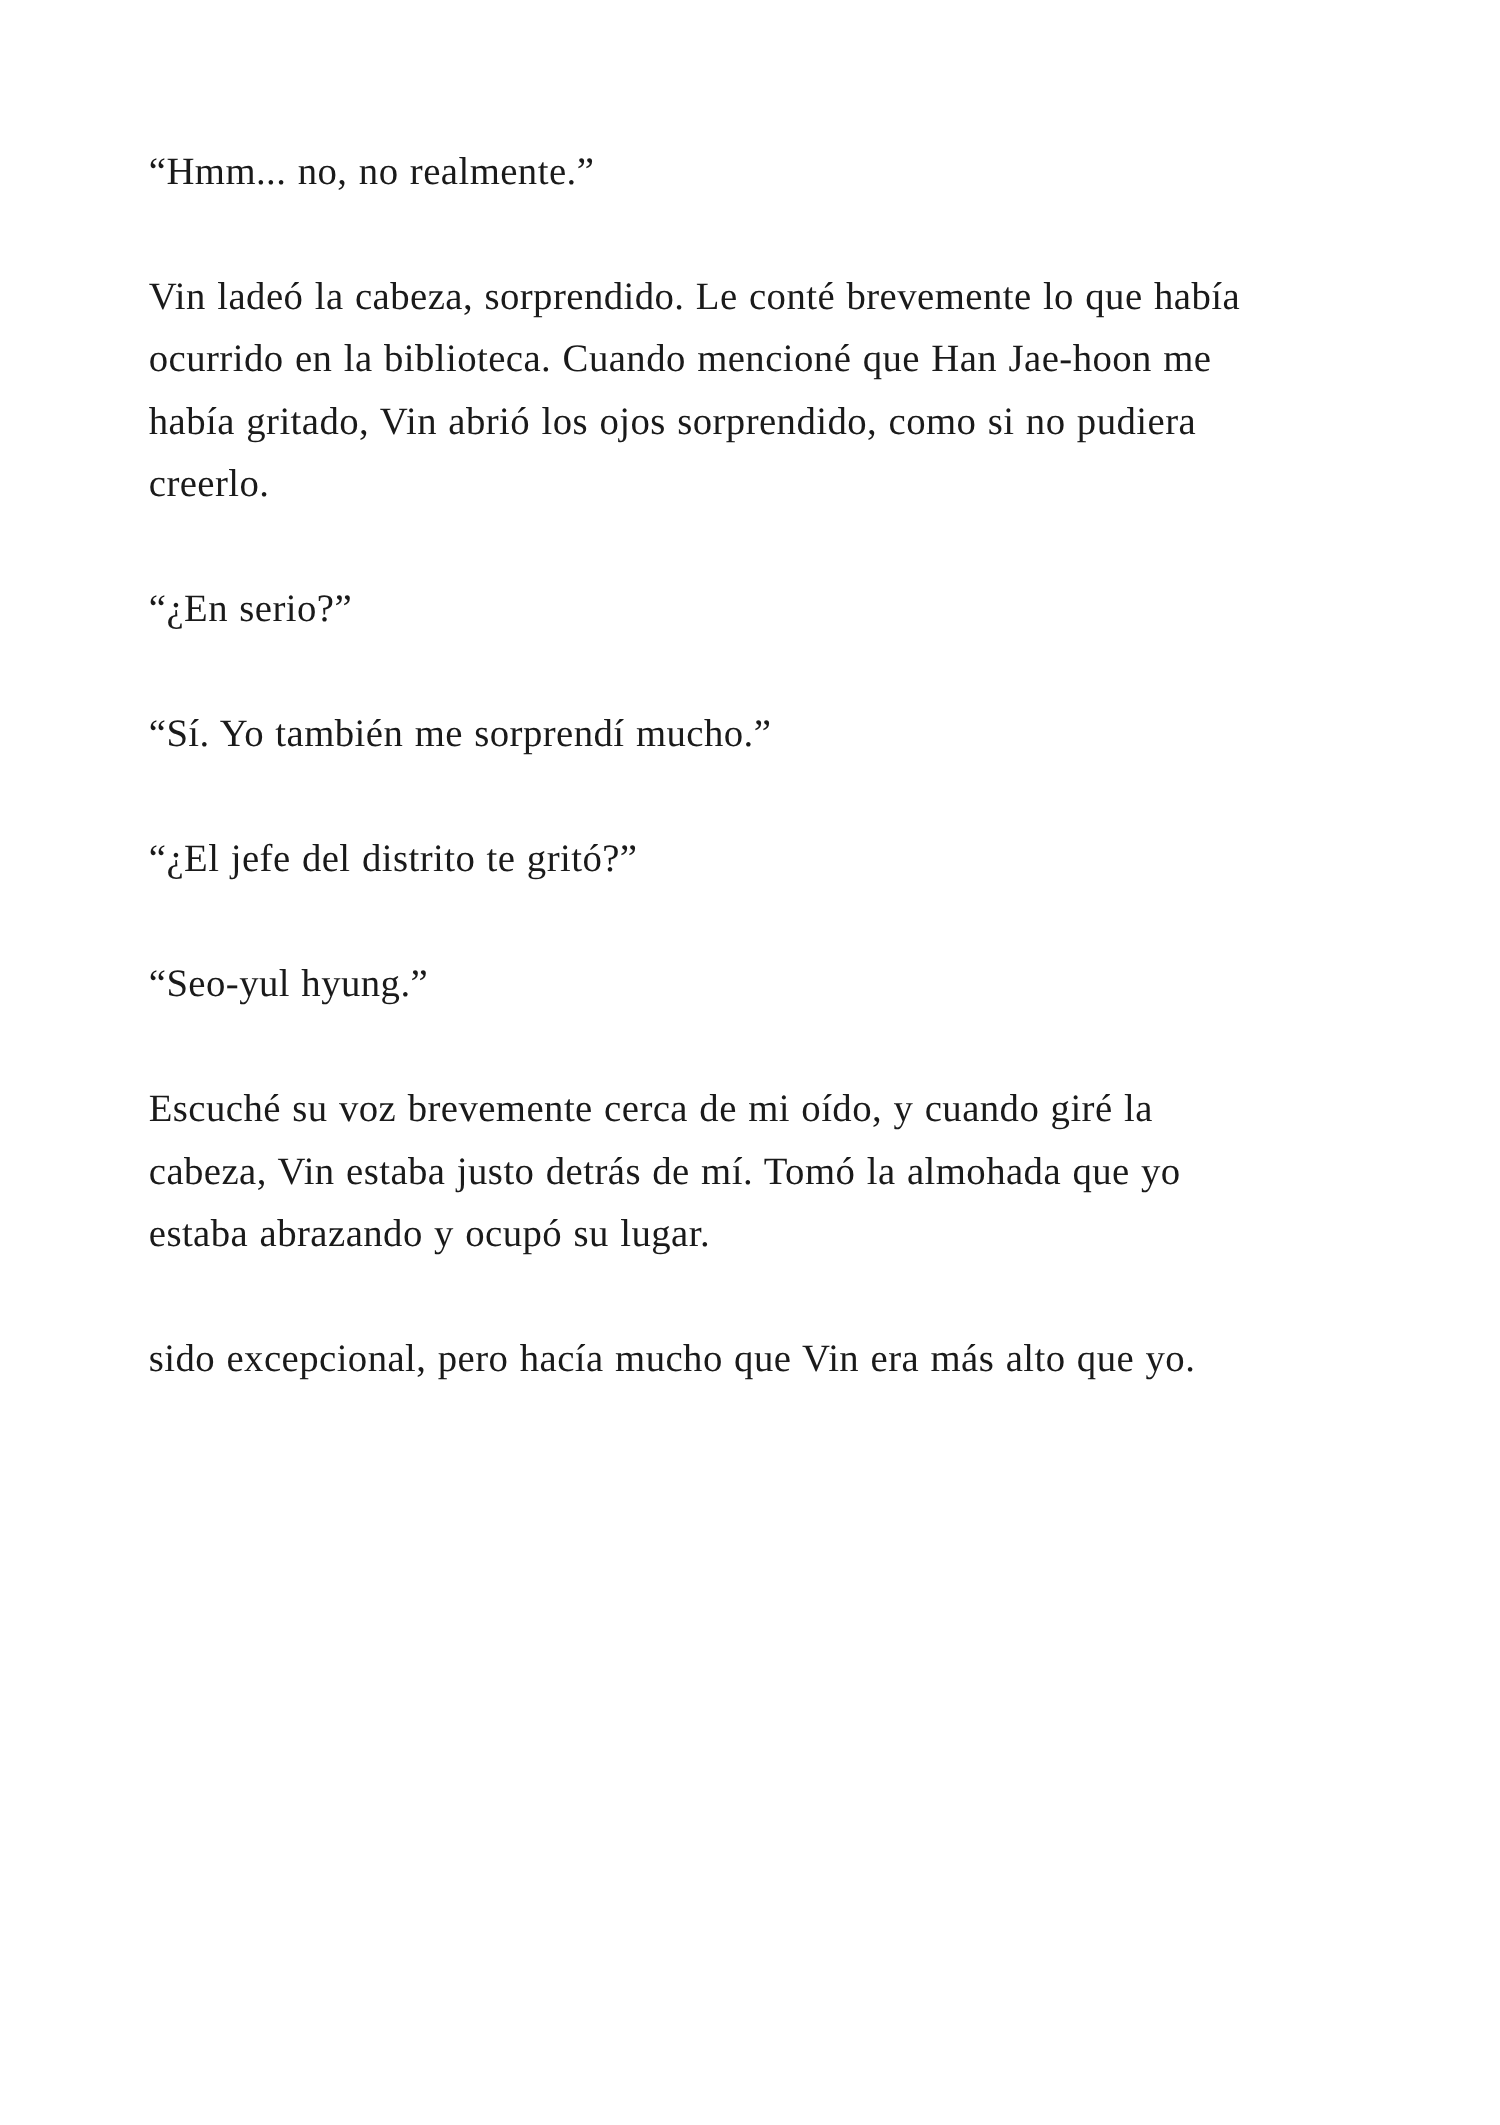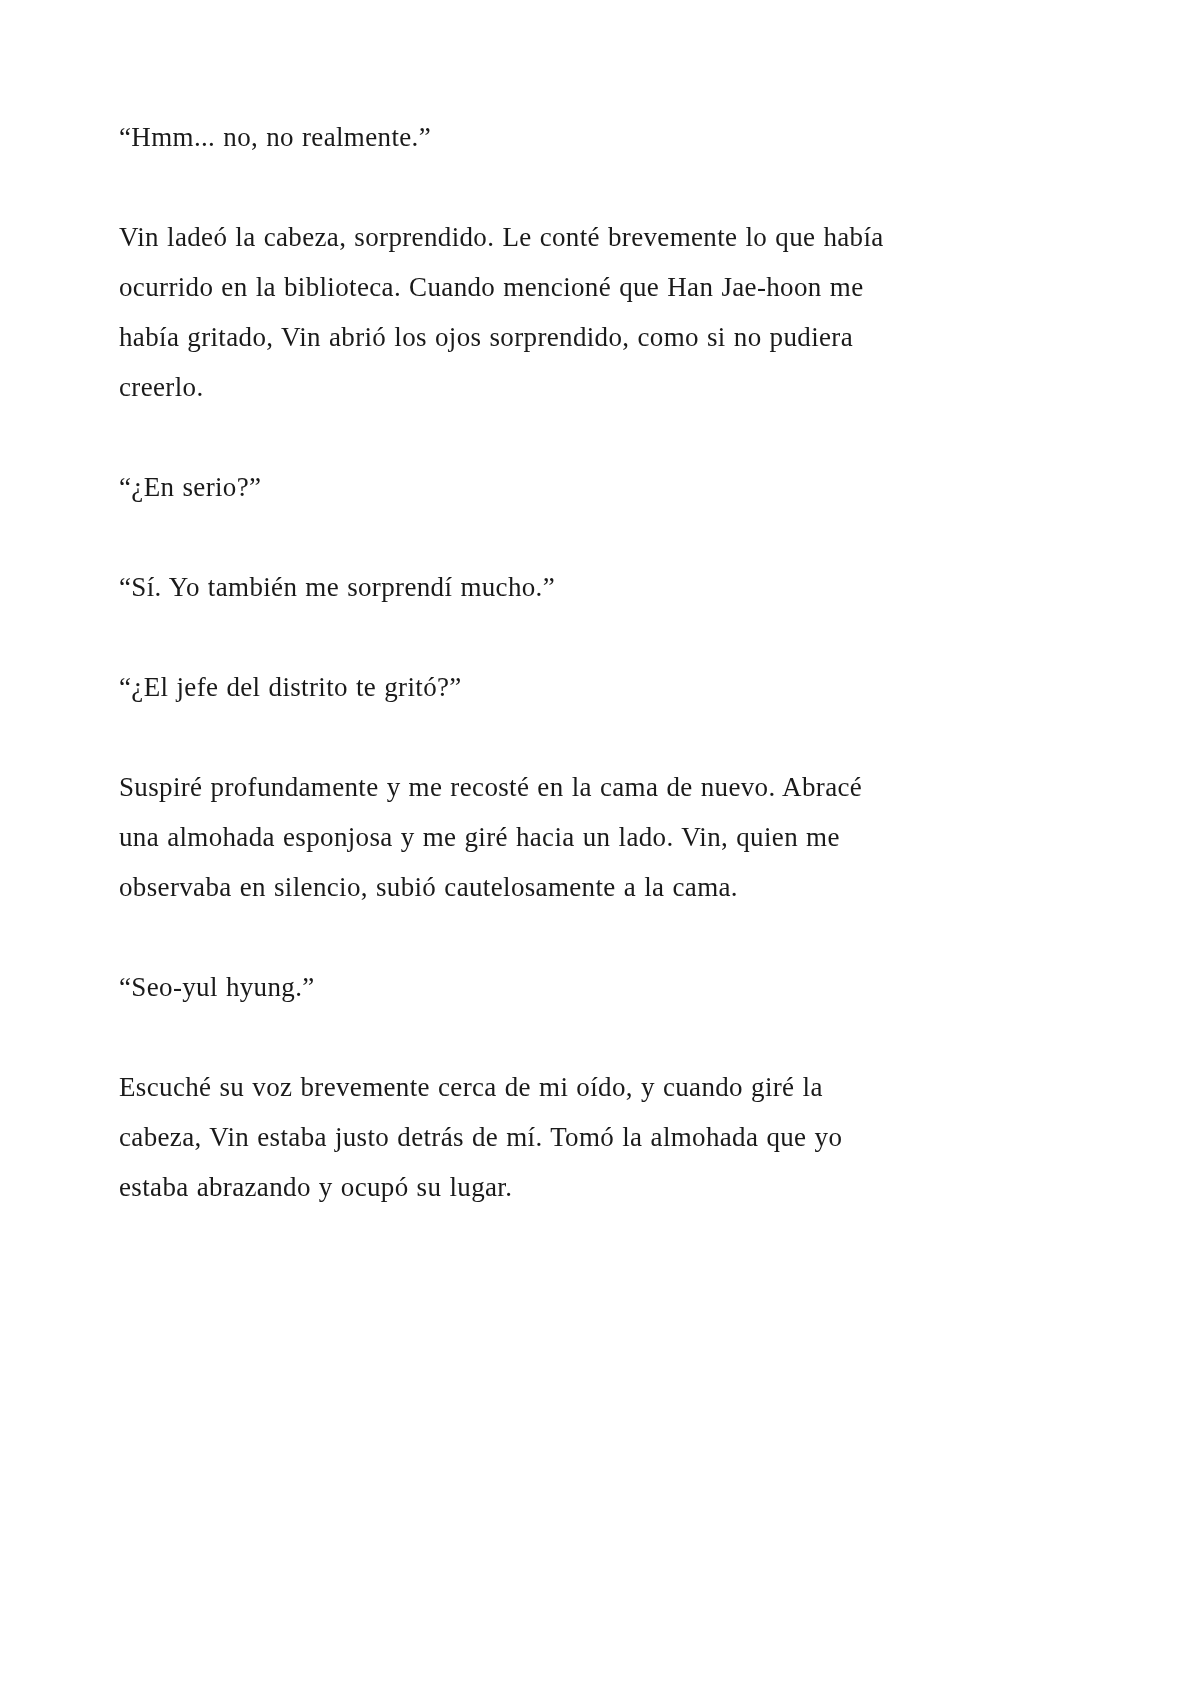--- a/index.html
+++ b/index.html
@@ -12,21 +12,21 @@
       height: 1700px;
       overflow: hidden;
       position: relative;
     }
     .page {
       position: absolute;
       left: 119px;
       top: 112px;
       width: 880px;
       font-family: "Liberation Serif", "DejaVu Serif", serif;
-      font-size: 27px;
+      font-size: 31px;
       line-height: 50px;
       color: #1a1a1a;
       letter-spacing: 0.35px;
       word-spacing: 1px;
     }
     .para {
       margin: 0 0 50px 0;
       padding: 0;
     }
     .line {
@@ -55,32 +55,28 @@
   </p>
 
   <p class="para">
     <span class="line">“Sí. Yo también me sorprendí mucho.”</span>
   </p>
 
   <p class="para">
     <span class="line">“¿El jefe del distrito te gritó?”</span>
   </p>
 
-  <p class="para">
-    <span class="line">Suspiré profundamente y me recosté en la cama de nuevo. Abracé</span>
-    <span class="line">una almohada esponjosa y me giré hacia un lado. Vin, quien me</span>
-    <span class="line">observaba en silencio, subió cautelosamente a la cama.</span>
-  </p>
 
   <p class="para">
     <span class="line">“Seo-yul hyung.”</span>
   </p>
 
   <p class="para">
     <span class="line">Escuché su voz brevemente cerca de mi oído, y cuando giré la</span>
     <span class="line">cabeza, Vin estaba justo detrás de mí. Tomó la almohada que yo</span>
     <span class="line">estaba abrazando y ocupó su lugar.</span>
   </p>
 
   <p class="para">
+    <span class="line">sido excepcional, pero hacía mucho que Vin era más alto que yo.</span>
   </p>
 
 </div>
 
 </body></html>

